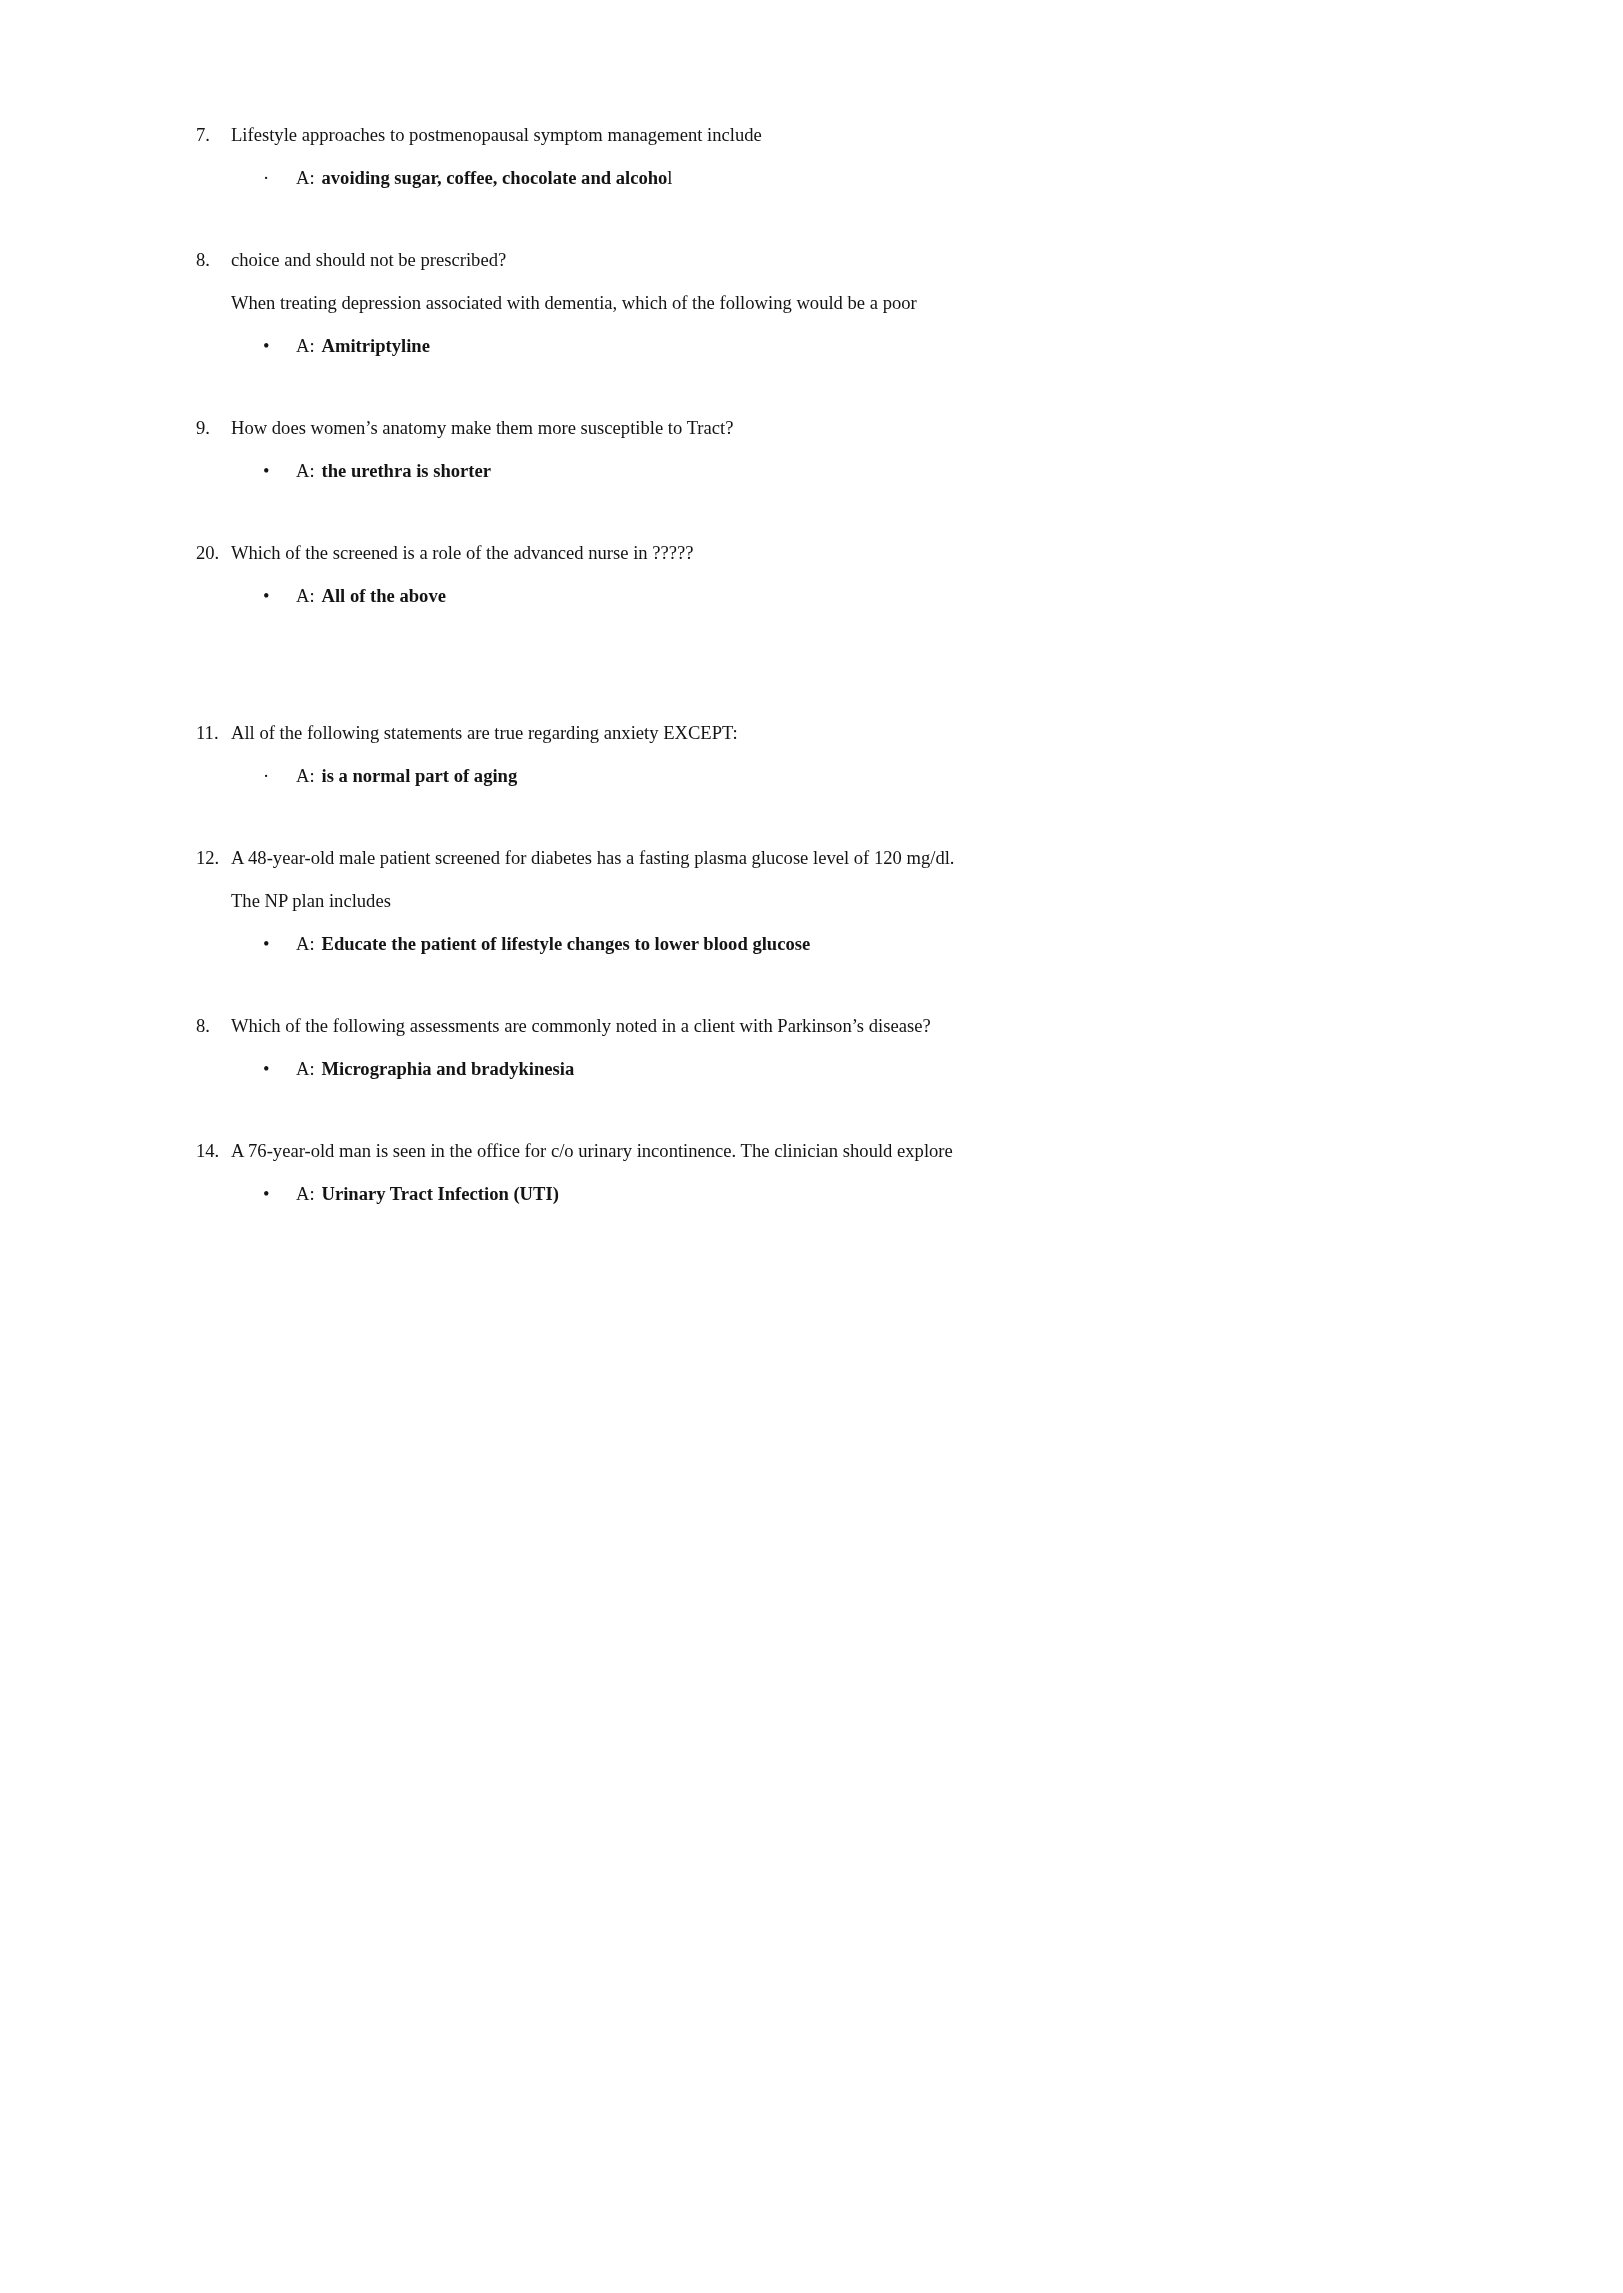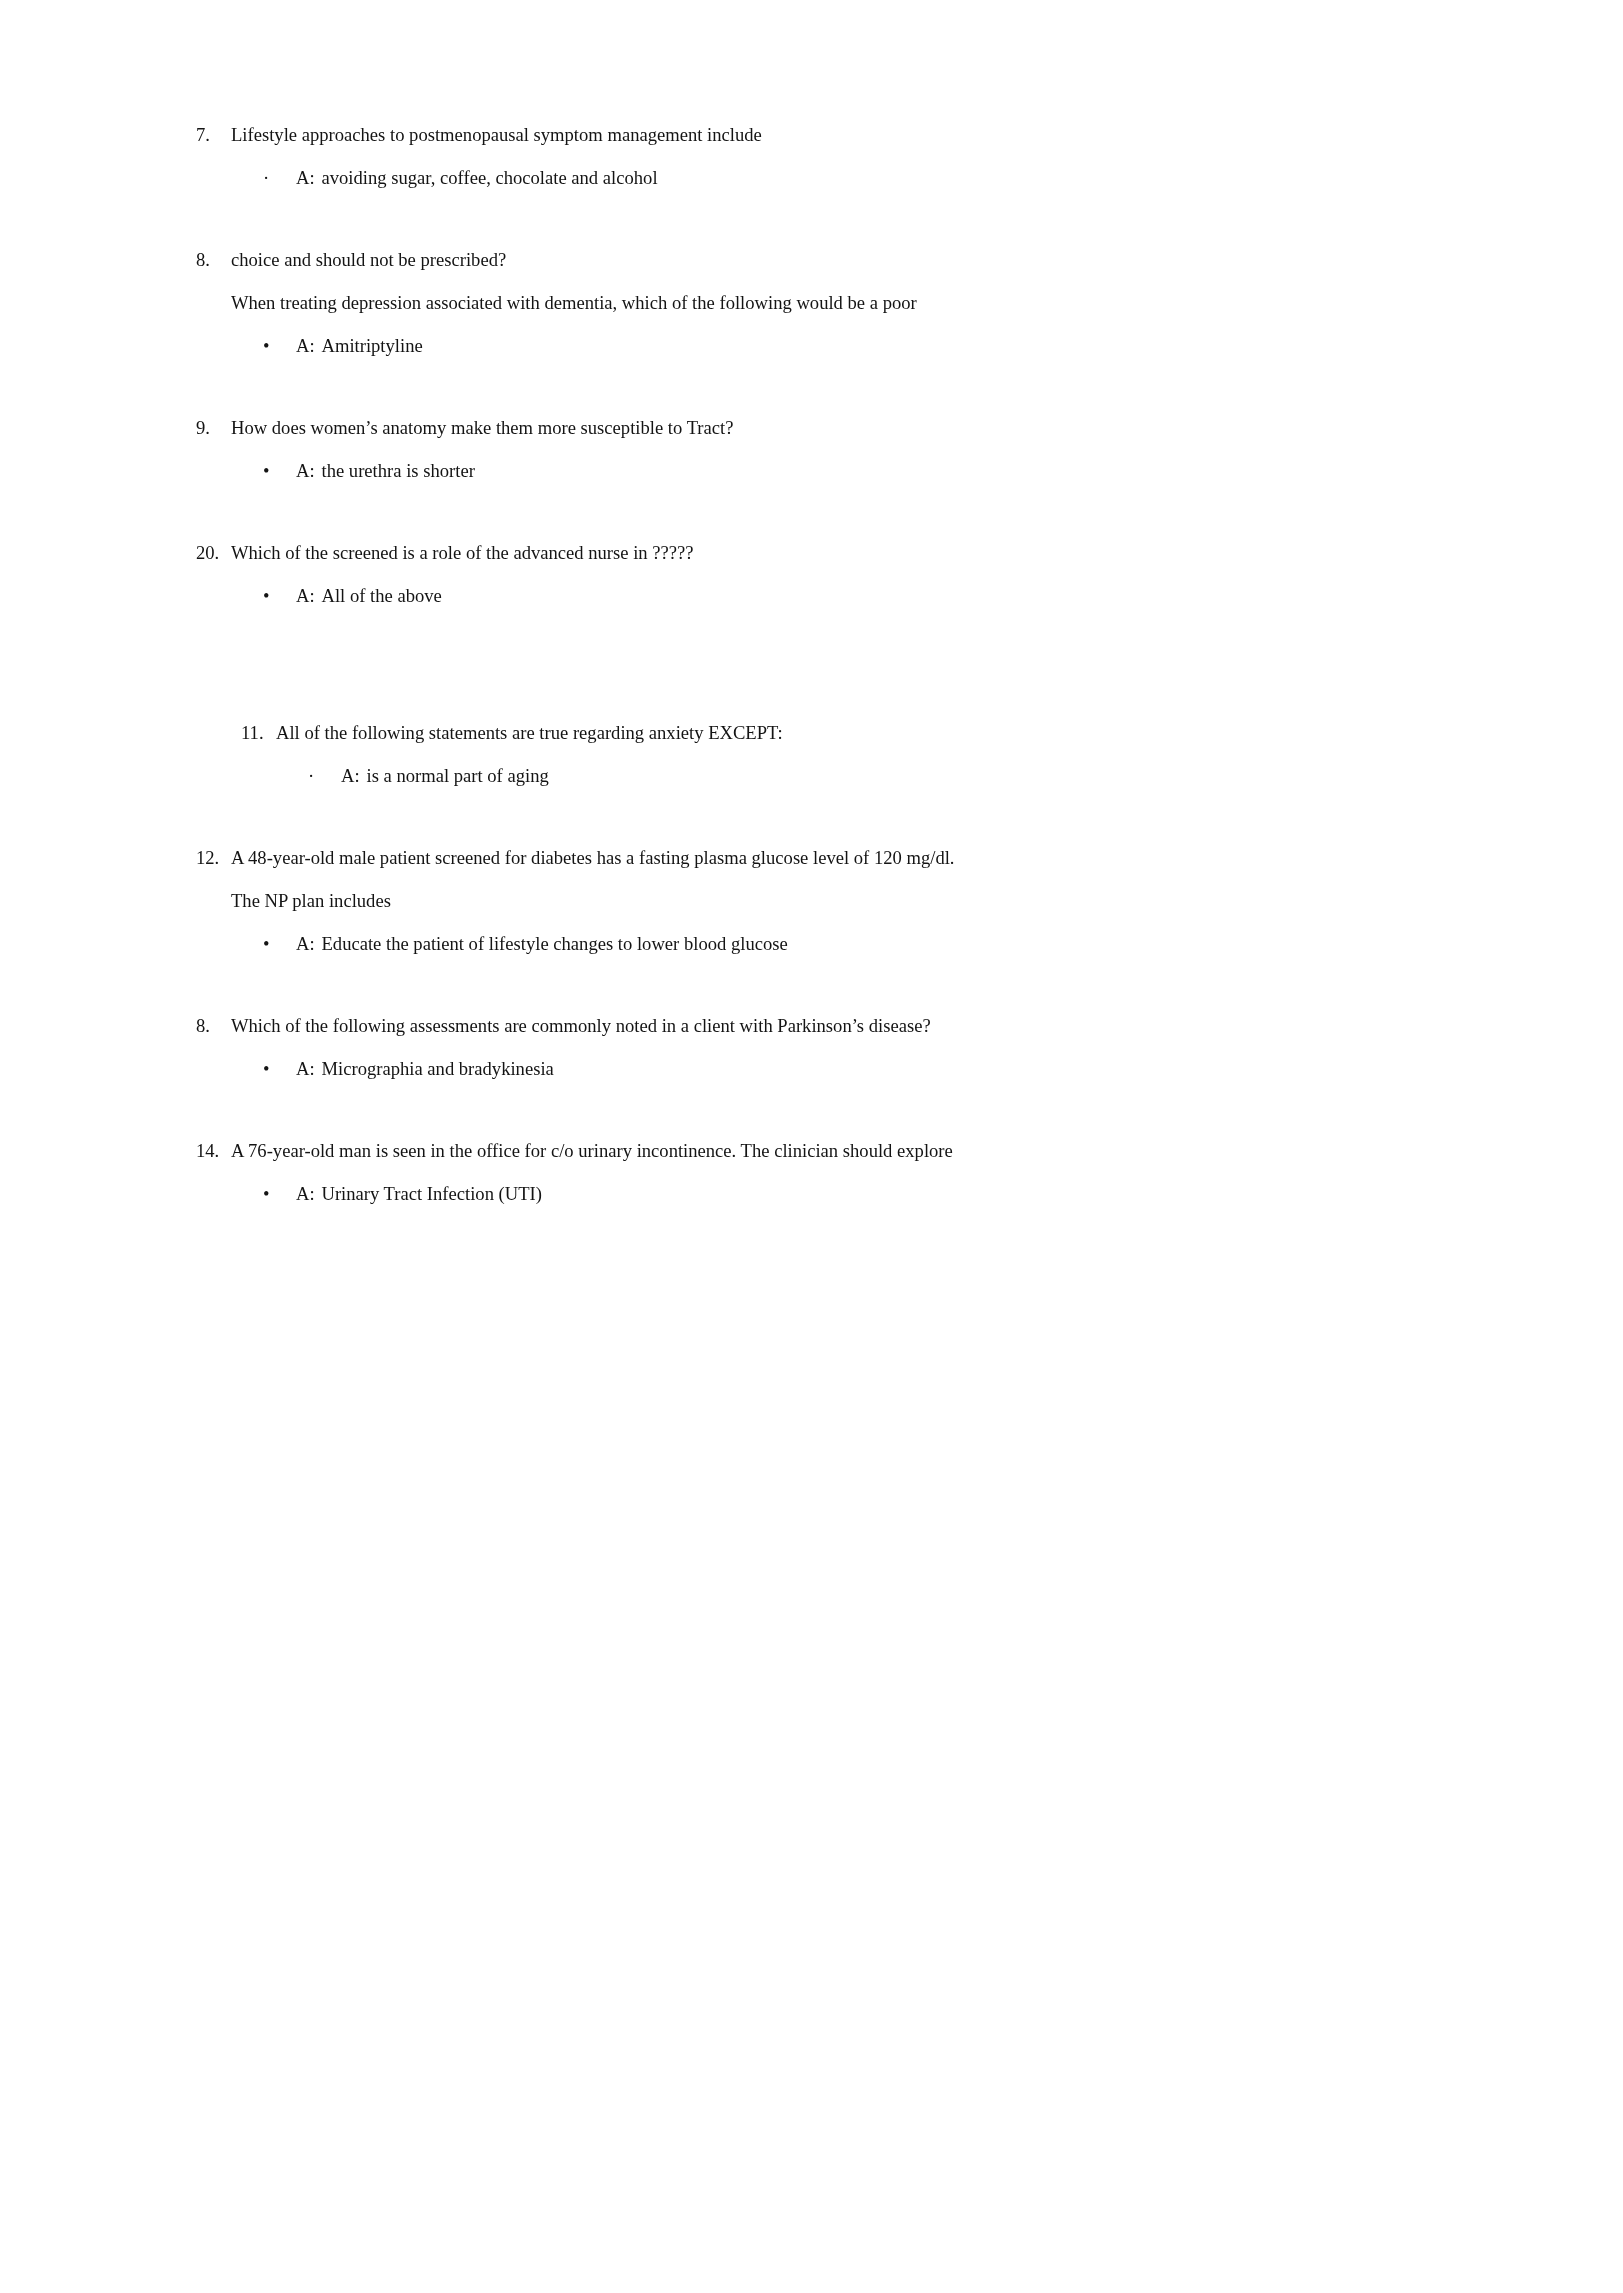--- a/index.html
+++ b/index.html
@@ -21,21 +21,20 @@
     position: absolute;
     top: 113px;
     left: 196px;
     width: 843px;
   }
   .question-block + .question-block {
     margin-top: 39px;
   }
   .question-block.extra-gap {
     margin-top: 94px;
-    margin-left: 45px;
   }
   .q-row {
     display: flex;
     align-items: flex-start;
   }
   .q-num {
     flex: 0 0 35px;
     line-height: 43px;
   }
   .q-text {
@@ -51,21 +50,21 @@
     padding-left: 67px;
     line-height: 43px;
   }
   .bullet {
     flex: 0 0 33px;
   }
   .a-prefix {
     margin-right: 6.9px;
   }
   .a-bold {
-    font-weight: normal;
+    font-weight: bold;
   }
   .a-tail {
     font-weight: normal;
   }
 </style>
 </head>
 <body>
 
 <div class="page">
   <div class="content">

